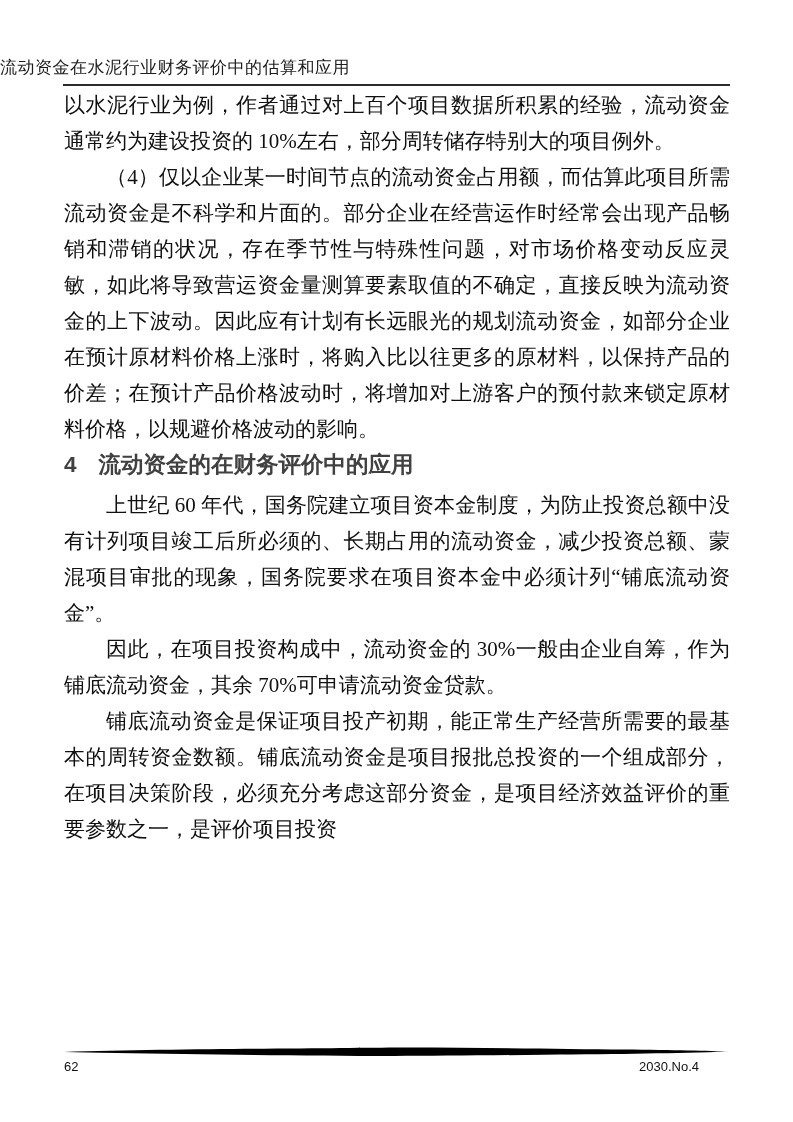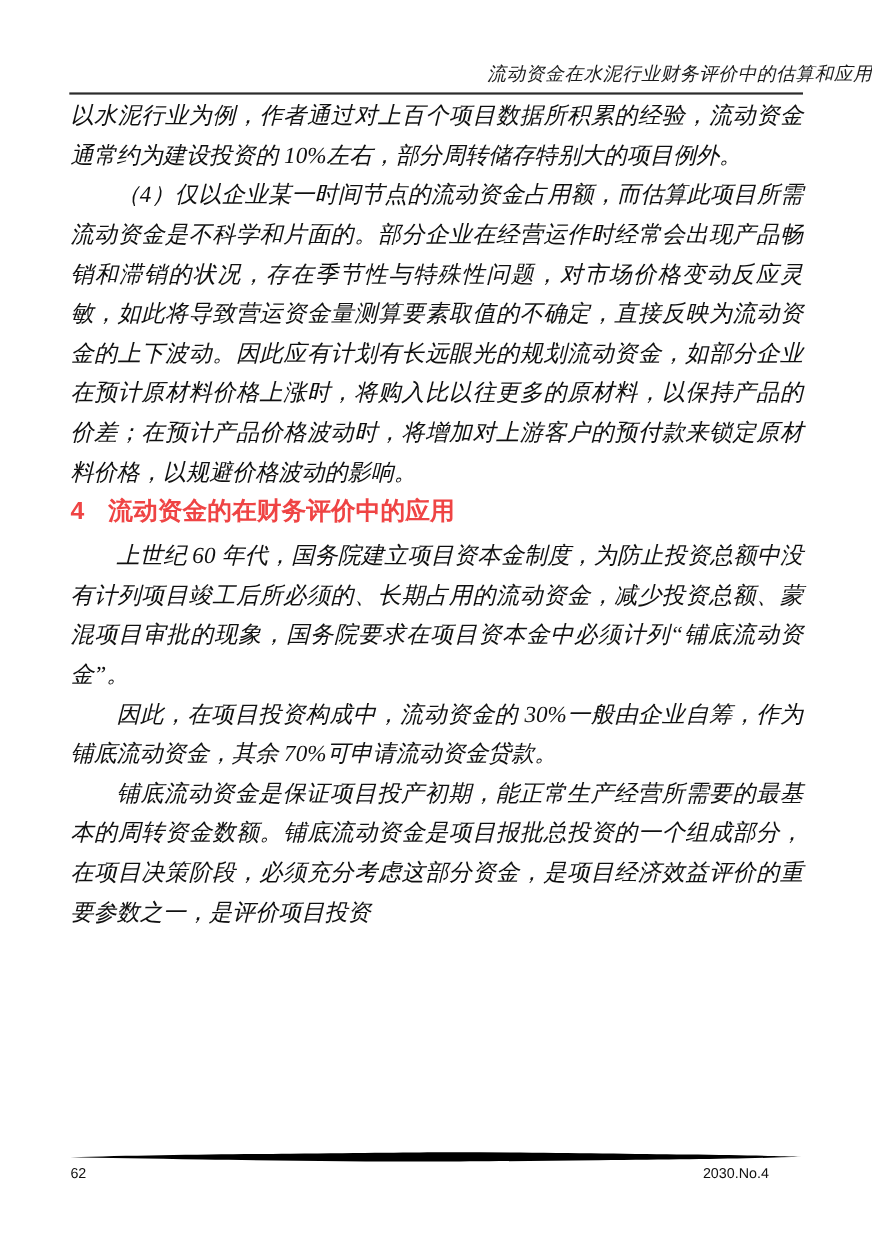--- a/index.html
+++ b/index.html
@@ -10,47 +10,46 @@
   }
   .page {
     position: relative;
     width: 793px; height: 1122px;
     background: #ffffff;
     color: #0f0f0f;
     overflow: hidden;
   }
   .page-header { margin-top: 56px; }
   .running-title {
-    text-align: right;
+    text-align: left;
     font-size: 17px;
     letter-spacing: 0.5px;
     color: #1c1c1c;
-    font-style: italic;
   }
   .header-rule {
     margin: 5px 63px 0 63px;
     border-top: 2.5px solid #2b2b2b;
   }
   .doc-body {
     margin: 1px 63px 0 64px;
     font-size: 21px;
     line-height: 36px;
     text-align: justify;
     color: #101010;
   }
-  .doc-body p.para { text-indent: 2em; font-style: italic; }
+  .doc-body p.para { text-indent: 2em; }
   .doc-body p.no-indent { text-indent: 0; }
   .section-heading {
     font-family: "Liberation Sans", sans-serif;
     font-size: 22.5px;
     font-weight: 700;
     line-height: 36px;
     margin: 0 0 4px 0;
     text-align: left;
-    color: #ef4444;
+    color: #404040;
   }
   .heading-number { margin-right: 22px; }
   .page-footer {
     position: absolute;
     left: 64px; right: 64px; top: 1047px;
   }
   .footer-bar svg { display: block; width: 100%; height: 10px; }
   .footer-meta {
     position: relative;
     margin-top: 2px;

